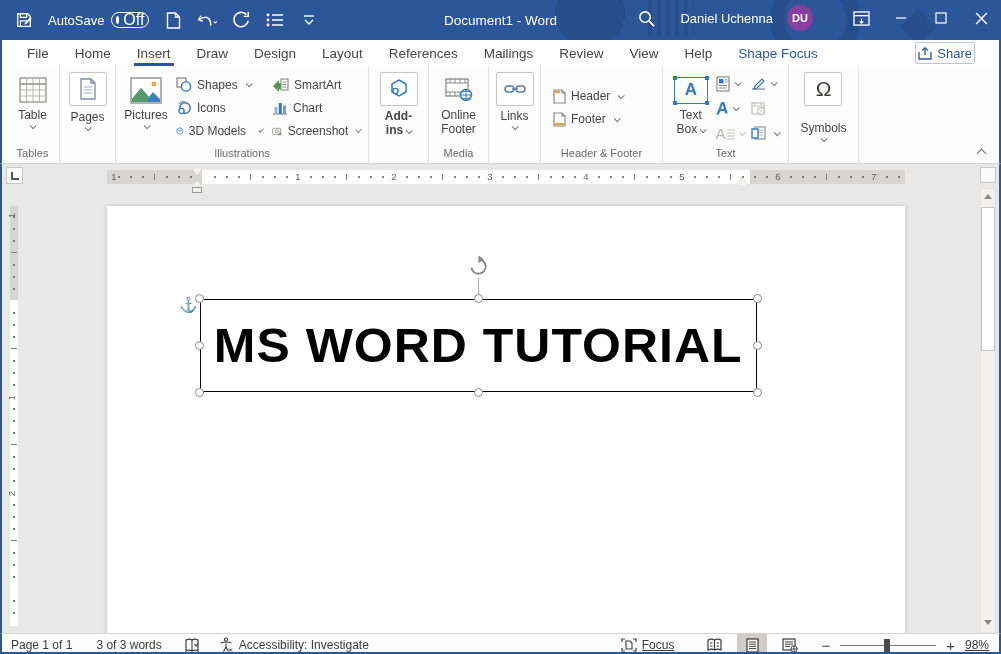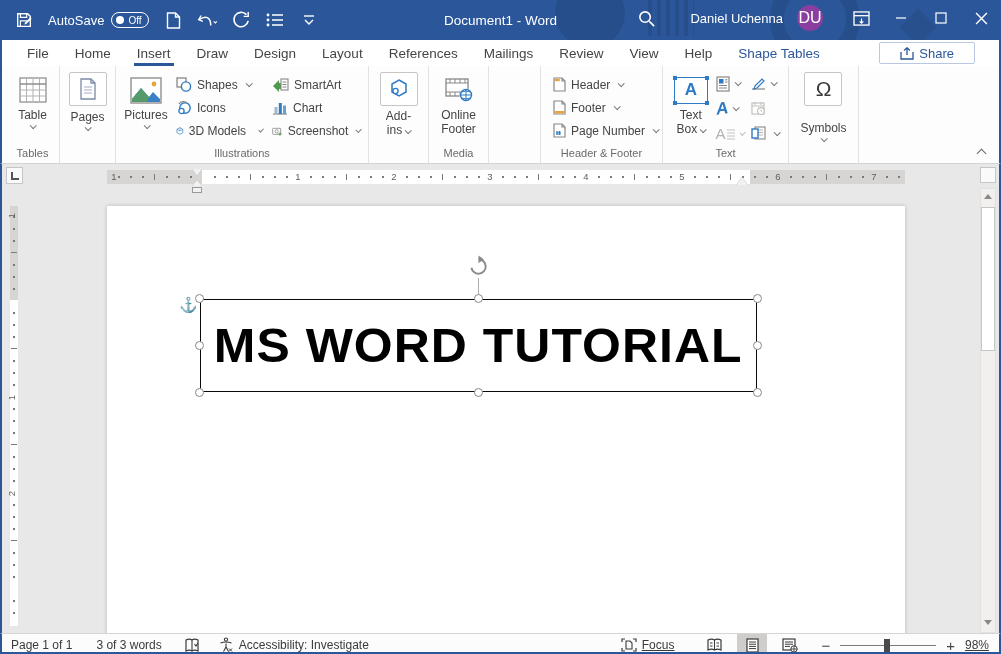--- a/index.html
+++ b/index.html
@@ -13,34 +13,34 @@
   .tb-art .c1 { position:absolute; width:70px; height:70px; border-radius:50%; background:rgba(0,0,0,.10); left:555px; top:-22px; }
   .tb-art .c2 { position:absolute; width:90px; height:90px; border-radius:50%; border:14px solid rgba(0,0,0,.10); left:770px; top:-26px; }
   .tb-art .bars { position:absolute; left:648px; top:0; height:36px; width:46px;
      background:repeating-linear-gradient(90deg, rgba(0,0,0,.10) 0 4px, transparent 4px 9px); }
   .tb-art .sq { position:absolute; width:26px; height:26px; background:rgba(0,0,0,.08); transform:rotate(45deg); left:905px; top:14px; }
   .tb-left { display:flex; align-items:center; gap:14px; padding-left:14px; z-index:2; }
   .tb-ic { width:20px; height:20px; display:flex; align-items:center; justify-content:center; cursor:default; }
   .autosave { display:flex; align-items:center; gap:7px; font-size:13px; }
   .toggle { width:38px; height:16px; border:1px solid #fff; border-radius:9px; display:flex; align-items:center; padding:0 4px; gap:4px; }
   .toggle .knob { width:8px; height:8px; background:#fff; border-radius:50%; }
-  .toggle .state { font-size:10px; color:#fff; }
+  .toggle .state { font-size:16px; color:#fff; }
   .tb-title { position:absolute; left:0; right:0; text-align:center; font-size:13.5px; color:#fff; z-index:1; }
   .tb-right { position:absolute; right:0; top:0; height:36px; display:flex; align-items:center; z-index:2; }
   .username { font-size:13px; margin-right:14px;text-align:center; }
-  .avatar { width:26px; height:26px; border-radius:50%; background:var(--avatar,#8a3fa0); color:#fff; font-size:16px; display:flex; align-items:center; justify-content:center; margin-right:18px; }
+  .avatar { width:26px; height:26px; border-radius:50%; background:var(--avatar,#8a3fa0); color:#fff; font-size:11px; display:flex; align-items:center; justify-content:center; margin-right:28px;font-weight:bold; }
   .winbtn { width:40px; height:36px; display:flex; align-items:center; justify-content:center; }
   .search-btn { position:absolute; left:636px; top:8px; z-index:2; }
 
   
   .tabrow { height:26px; background:#fff; display:flex; align-items:stretch; padding-left:12px; position:relative; border-left:2px solid var(--accent,#2b579a); border-right:2px solid var(--accent,#2b579a); }
   .tab { font-size:13.5px; color:#444; padding:0 13px; display:flex; align-items:center; position:relative; white-space:nowrap; }
   .tab.active::after { content:""; position:absolute; left:10px; right:10px; bottom:0; height:3px; background:var(--accent,#2b579a); }
   .tab.contextual { color:var(--accent,#2b579a); }
-  .share-btn { position:absolute; right:24px; top:2px; height:22px; display:flex; align-items:center; gap:5px; border:1px solid #b9c8e0; border-radius:2px; background:#fff; color:var(--accent,#2b579a); font-size:13px; padding:0 20px; }
+  .share-btn { position:absolute; right:24px; top:2px; height:22px; display:flex; align-items:center; gap:5px; border:1px solid #b9c8e0; border-radius:2px; background:#fff; color:var(--accent,#2b579a); font-size:13px; padding:0 2px; }
 
   
   .ribbon { height:98px; background:#fdfdfd; border-bottom:1px solid #d6d4d2; display:flex; position:relative; padding-left:4px; border-left:2px solid var(--accent,#2b579a); border-right:2px solid var(--accent,#2b579a); }
   .rgroup { display:flex; flex-direction:column; border-right:1px solid #e4e2e0; padding:3px 1px 0; }
   .rgroup .content { flex:1; display:flex; align-items:flex-start; justify-content:center; }
   .glabel { height:17px; line-height:15px; font-size:11px; color:#6b6a69; text-align:center; white-space:nowrap; }
   .bigbtn { display:flex; flex-direction:column; align-items:center; font-size:12px; color:#444; padding-top:3px; line-height:14px; text-align:center; }
   .bigbtn .icon-area { height:36px; display:flex; align-items:center; justify-content:center; }
   .boxicon { width:38px; height:34px; border:1px solid #c8c6c4; background:#fff; border-radius:2px; display:flex; align-items:center; justify-content:center; }
   .chv { display:inline-block; width:5px; height:5px; border-right:1.4px solid #7a7a7a; border-bottom:1.4px solid #7a7a7a; transform:rotate(45deg) translateY(-1px); margin-left:3px; }
@@ -199,21 +199,21 @@
     <span class="tab">Home</span>
     <span class="tab active">Insert</span>
     <span class="tab">Draw</span>
     <span class="tab">Design</span>
     <span class="tab">Layout</span>
     <span class="tab">References</span>
     <span class="tab">Mailings</span>
     <span class="tab">Review</span>
     <span class="tab">View</span>
     <span class="tab">Help</span>
-    <span class="tab contextual">Shape Tables</span>
+    <span class="tab contextual">Shape Focus</span>
     <span class="share-btn">
       <svg width="14" height="13" viewBox="0 0 14 13">
           <path d="M1 5v7h12V5" fill="none" stroke="#2b579a" stroke-width="1.3"></path>
           <path d="M7 8V1M4 3.5L7 .8l3 2.7" fill="none" stroke="#2b579a" stroke-width="1.3"></path>
         </svg>
       <span>Share</span>
     </span>
   </div>
 
   <div class="ribbon">
@@ -317,21 +317,21 @@
                 <path d="M12 9v5M9.5 11.5h5" stroke="#4e9a4e" stroke-width="1.4"></path>
               </svg>
             <span>Screenshot</span>
             <span class="chv"></span>
           </div>
         </div>
       </div>
       <div class="glabel">Illustrations</div>
     </div>
 
-    <div class="rgroup" style="width:60px;">
+    <div class="rgroup" style="width:60px;font-weight:bold;">
       <div class="content">
         <div class="bigbtn">
           <span class="boxicon">
             <svg width="22" height="22" viewBox="0 0 22 22">
                 <path d="M11 2l7 4v8l-7 4-7-4V6z" fill="none" stroke="#2f7ac4" stroke-width="1.5"></path>
                 <circle cx="7.5" cy="13" r="2.6" fill="#fff" stroke="#2f7ac4" stroke-width="1.4"></circle>
               </svg>
           </span>
           <span style="margin-top:3px;">Add-</span>
           <span><span>ins</span><span class="chv"></span></span>
@@ -353,20 +353,33 @@
               </svg>
           </span>
           <span>Online</span>
           <span>Footer</span>
         </div>
       </div>
       <div class="glabel">Media</div>
     </div>
 
     <div class="rgroup" style="width:52px;">
+      <div class="content">
+        <div class="bigbtn">
+          <span class="boxicon">
+            <svg width="22" height="14" viewBox="0 0 22 14">
+                <rect x="1" y="4" width="9" height="6" rx="3" fill="none" stroke="#5b7fa6" stroke-width="1.5"></rect>
+                <rect x="12" y="4" width="9" height="6" rx="3" fill="none" stroke="#5b7fa6" stroke-width="1.5"></rect>
+                <path d="M8 7h6" stroke="#5b7fa6" stroke-width="1.5"></path>
+              </svg>
+          </span>
+          <span style="margin-top:3px;">Links</span>
+          <span class="chv solo"></span>
+        </div>
+      </div>
       <div class="glabel"></div>
     </div>
 
 
     <div class="rgroup" style="width:122px;">
       <div class="content" style="flex-direction:column; align-items:flex-start; padding-left:6px;">
         <div class="smbtn">
           <svg width="13" height="15" viewBox="0 0 13 15">
               <path d="M1 1h8l3 3v10H1z" fill="#fff" stroke="#8a8886" stroke-width="1.2"></path>
               <path d="M9 1v3h3" fill="none" stroke="#8a8886" stroke-width="1.2"></path>
@@ -375,29 +388,20 @@
           <span>Header</span>
           <span class="chv"></span>
         </div>
         <div class="smbtn">
           <svg width="13" height="15" viewBox="0 0 13 15">
               <path d="M1 1h8l3 3v10H1z" fill="#fff" stroke="#8a8886" stroke-width="1.2"></path>
               <path d="M9 1v3h3" fill="none" stroke="#8a8886" stroke-width="1.2"></path>
               <path d="M1.8 11h9.4v2.4H1.8z" fill="#e8a33d"></path>
             </svg>
           <span>Footer</span>
-          <span class="chv"></span>
-        </div>
-        <div class="smbtn">
-          <svg width="13" height="15" viewBox="0 0 13 15">
-              <path d="M1 1h8l3 3v10H1z" fill="#fff" stroke="#8a8886" stroke-width="1.2"></path>
-              <path d="M9 1v3h3" fill="none" stroke="#8a8886" stroke-width="1.2"></path>
-              <path d="M4 8v4m2.5-4v4M3 9.2h5M3 11h5" stroke="#2f7ac4" stroke-width="1" fill="none"></path>
-            </svg>
-          <span>Page Number</span>
           <span class="chv"></span>
         </div>
       </div>
       <div class="glabel">Header &amp; Footer</div>
     </div>
 
     <div class="rgroup" style="width:126px;">
       <div class="content" style="justify-content:flex-start; padding-left:4px;">
         <div class="bigbtn" style="width:46px;">
           <span class="icon-area">

